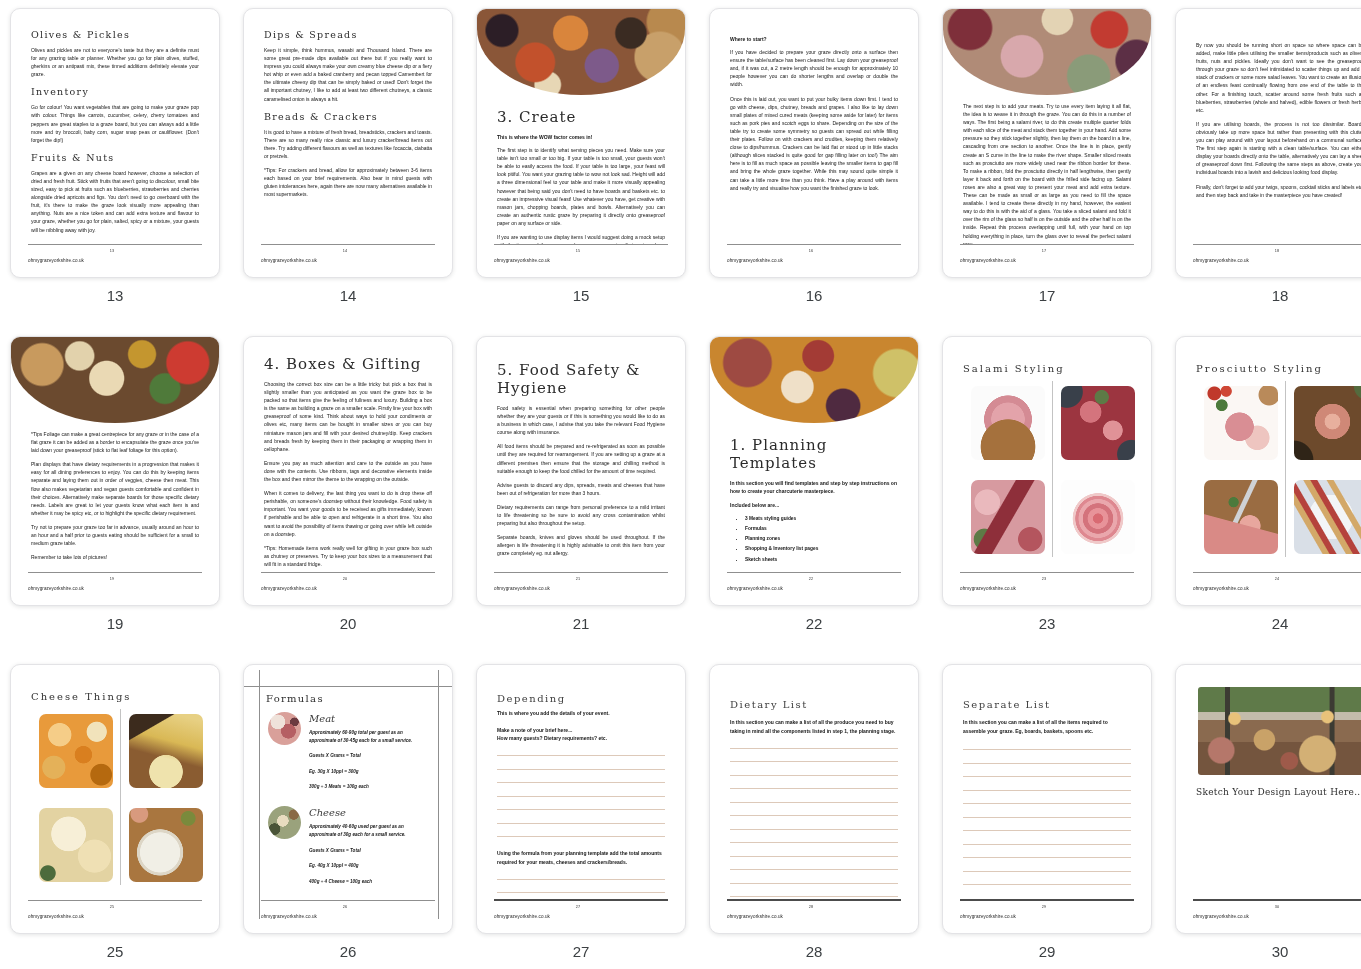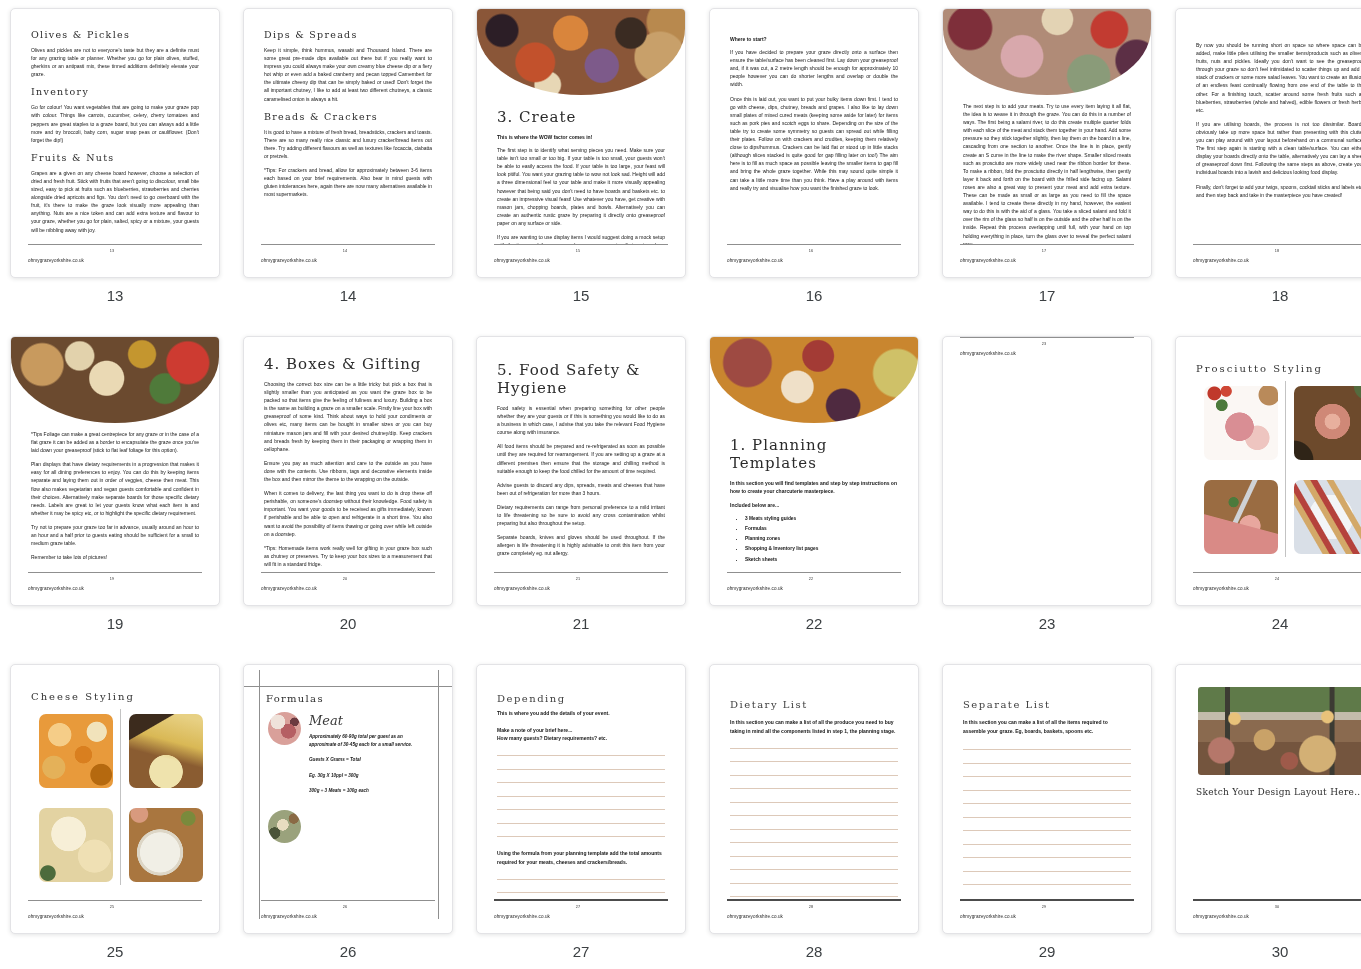--- a/index.html
+++ b/index.html
@@ -2,21 +2,21 @@
 <html><head>
 <meta charset="utf-8">
 <style>
   html,body{margin:0;padding:0;background:#fff}
   .canvas{position:relative;width:1361px;height:969px;overflow:hidden;background:#fff;
           font-family:"Liberation Sans",sans-serif;-webkit-font-smoothing:antialiased}
   .grid{position:absolute;top:8px;left:10px;display:grid;grid-template-columns:repeat(6,210px);
         column-gap:23px;row-gap:32px}
   figure.cardwrap{margin:0;width:210px}
   .card{position:relative;width:210px;height:270px;background:#fff;border:1px solid #e3e3e6;
-        border-radius:5px;box-shadow:0 1px 4px rgba(60,64,67,.14);overflow:hidden;
+        border-radius:10px;box-shadow:0 1px 4px rgba(60,64,67,.14);overflow:hidden;
         display:flex;flex-direction:column;box-sizing:border-box}
   .caption{margin-top:9px;text-align:center;font-size:15px;color:#3c4043}
 
   .pad{flex:1;overflow:hidden;padding:12px 20px 2px;position:relative;z-index:1}
   .pad.tight{padding-top:7px}
   .footer{flex:none;margin:0 17px 11px;padding-top:3px;border-top:1px solid #8f8f8f;
           position:relative;z-index:2;background:#fff;min-height:7px}
   .footer.strong{border-top-width:2px;border-top-color:#4c4c4c}
   .f-site{font-size:4.6px;color:#1f1f1f;letter-spacing:.1px}
   .f-num{position:absolute;left:47%;top:4px;font-size:3.8px;color:#333}
@@ -40,21 +40,21 @@
   .g-grid{position:relative;margin:0 0 0 8px;display:grid;grid-template-columns:74px 74px;
           column-gap:16px;row-gap:20px;justify-content:start}
   .g-grid::before{content:"";position:absolute;left:81px;top:-5px;bottom:-3px;width:1px;background:#c3c3c3}
   .gimg{width:74px;height:74px;border-radius:7px}
 
   .fr-v{position:absolute;top:5px;bottom:14px;width:1px;background:#8f8f8f;z-index:0}
   .fr-v.l{left:15px}.fr-v.r{right:13px}
   .fr-h{position:absolute;top:21px;left:0;right:0;height:1px;background:#8f8f8f;z-index:0}
   .fsec{display:flex;gap:8px;margin:8px 0 0 2px}
   .circ{width:33px;height:33px;border-radius:50%;flex:none}
-  .ftitle{font-family:"DejaVu Serif","Liberation Serif",serif;font-style:italic;font-size:13px;
+  .ftitle{font-family:"DejaVu Serif","Liberation Serif",serif;font-style:italic;font-size:10px;
           color:#3a3a3a;margin:1px 0 5px;font-weight:500}
   .fintro{font-size:4.6px;font-weight:700;font-style:italic;margin:0 0 8px;text-align:left;line-height:1.65}
   .fline{font-size:4.6px;font-weight:700;font-style:italic;color:#1a1a1a;margin:0 0 8px;text-align:left}
 
   .ws-intro{font-size:5px;font-weight:700;text-align:left;line-height:1.7;margin-bottom:2px}
   .rules{margin-top:6px}
   .rule{height:1px;background:#ddc9b9;margin-top:12.5px}
   .ws-mid{font-size:5px;font-weight:700;text-align:left;line-height:1.7;margin:12px 0 0}
 
   .sk-img{margin:10px 0 0 2px;width:166px;height:88px;border-radius:3px}
@@ -337,20 +337,29 @@
       <div class="footer">
         <span class="f-site">ohmygrazeyorkshire.co.uk</span>
         <span class="f-num">22</span>
       </div>
     </div>
     <figcaption class="caption">22</figcaption>
   </figure>
 
   <figure class="cardwrap">
     <div class="card">
+      <div class="pad">
+        <h3 class="g-head">Salami Styling</h3>
+        <div class="g-grid">
+          <div class="gimg ph-salami-platter"></div>
+          <div class="gimg ph-salami-dark"></div>
+          <div class="gimg ph-salami-board"></div>
+          <div class="gimg ph-salami-rose"></div>
+        </div>
+      </div>
       <div class="footer">
         <span class="f-site">ohmygrazeyorkshire.co.uk</span>
         <span class="f-num">23</span>
       </div>
     </div>
     <figcaption class="caption">23</figcaption>
   </figure>
 
   <figure class="cardwrap">
     <div class="card">
@@ -367,21 +376,21 @@
         <span class="f-site">ohmygrazeyorkshire.co.uk</span>
         <span class="f-num">24</span>
       </div>
     </div>
     <figcaption class="caption">24</figcaption>
   </figure>
 
   <figure class="cardwrap">
     <div class="card">
       <div class="pad">
-        <h3 class="g-head">Cheese Styling</h3>
+        <h3 class="g-head">Cheese Things</h3>
         <div class="g-grid">
           <div class="gimg ph-cheese-cubes"></div>
           <div class="gimg ph-cheese-wedges"></div>
           <div class="gimg ph-cheese-slices"></div>
           <div class="gimg ph-brie"></div>
         </div>
       </div>
       <div class="footer">
         <span class="f-site">ohmygrazeyorkshire.co.uk</span>
         <span class="f-num">25</span>
@@ -402,20 +411,27 @@
           <div>
             <div class="ftitle">Meat</div>
             <p class="fintro">Approximately 60-90g total per guest as an approximate of 30-45g each for a small service.</p>
             <p class="fline">Guests X Grams = Total</p>
             <p class="fline">Eg. 30g X 10ppl = 300g</p>
             <p class="fline">300g ÷ 3 Meats = 100g each</p>
           </div>
         </div>
         <div class="fsec">
           <div class="circ ph-cheese-circle"></div>
+          <div>
+            <div class="ftitle">Cheese</div>
+            <p class="fintro">Approximately 40-60g used per guest as an approximate of 30g each for a small service.</p>
+            <p class="fline">Guests X Grams = Total</p>
+            <p class="fline">Eg. 40g X 10ppl = 400g</p>
+            <p class="fline">400g ÷ 4 Cheese = 100g each</p>
+          </div>
         </div>
       </div>
       <div class="footer">
         <span class="f-site">ohmygrazeyorkshire.co.uk</span>
         <span class="f-num">26</span>
       </div>
     </div>
     <figcaption class="caption">26</figcaption>
   </figure>
 

